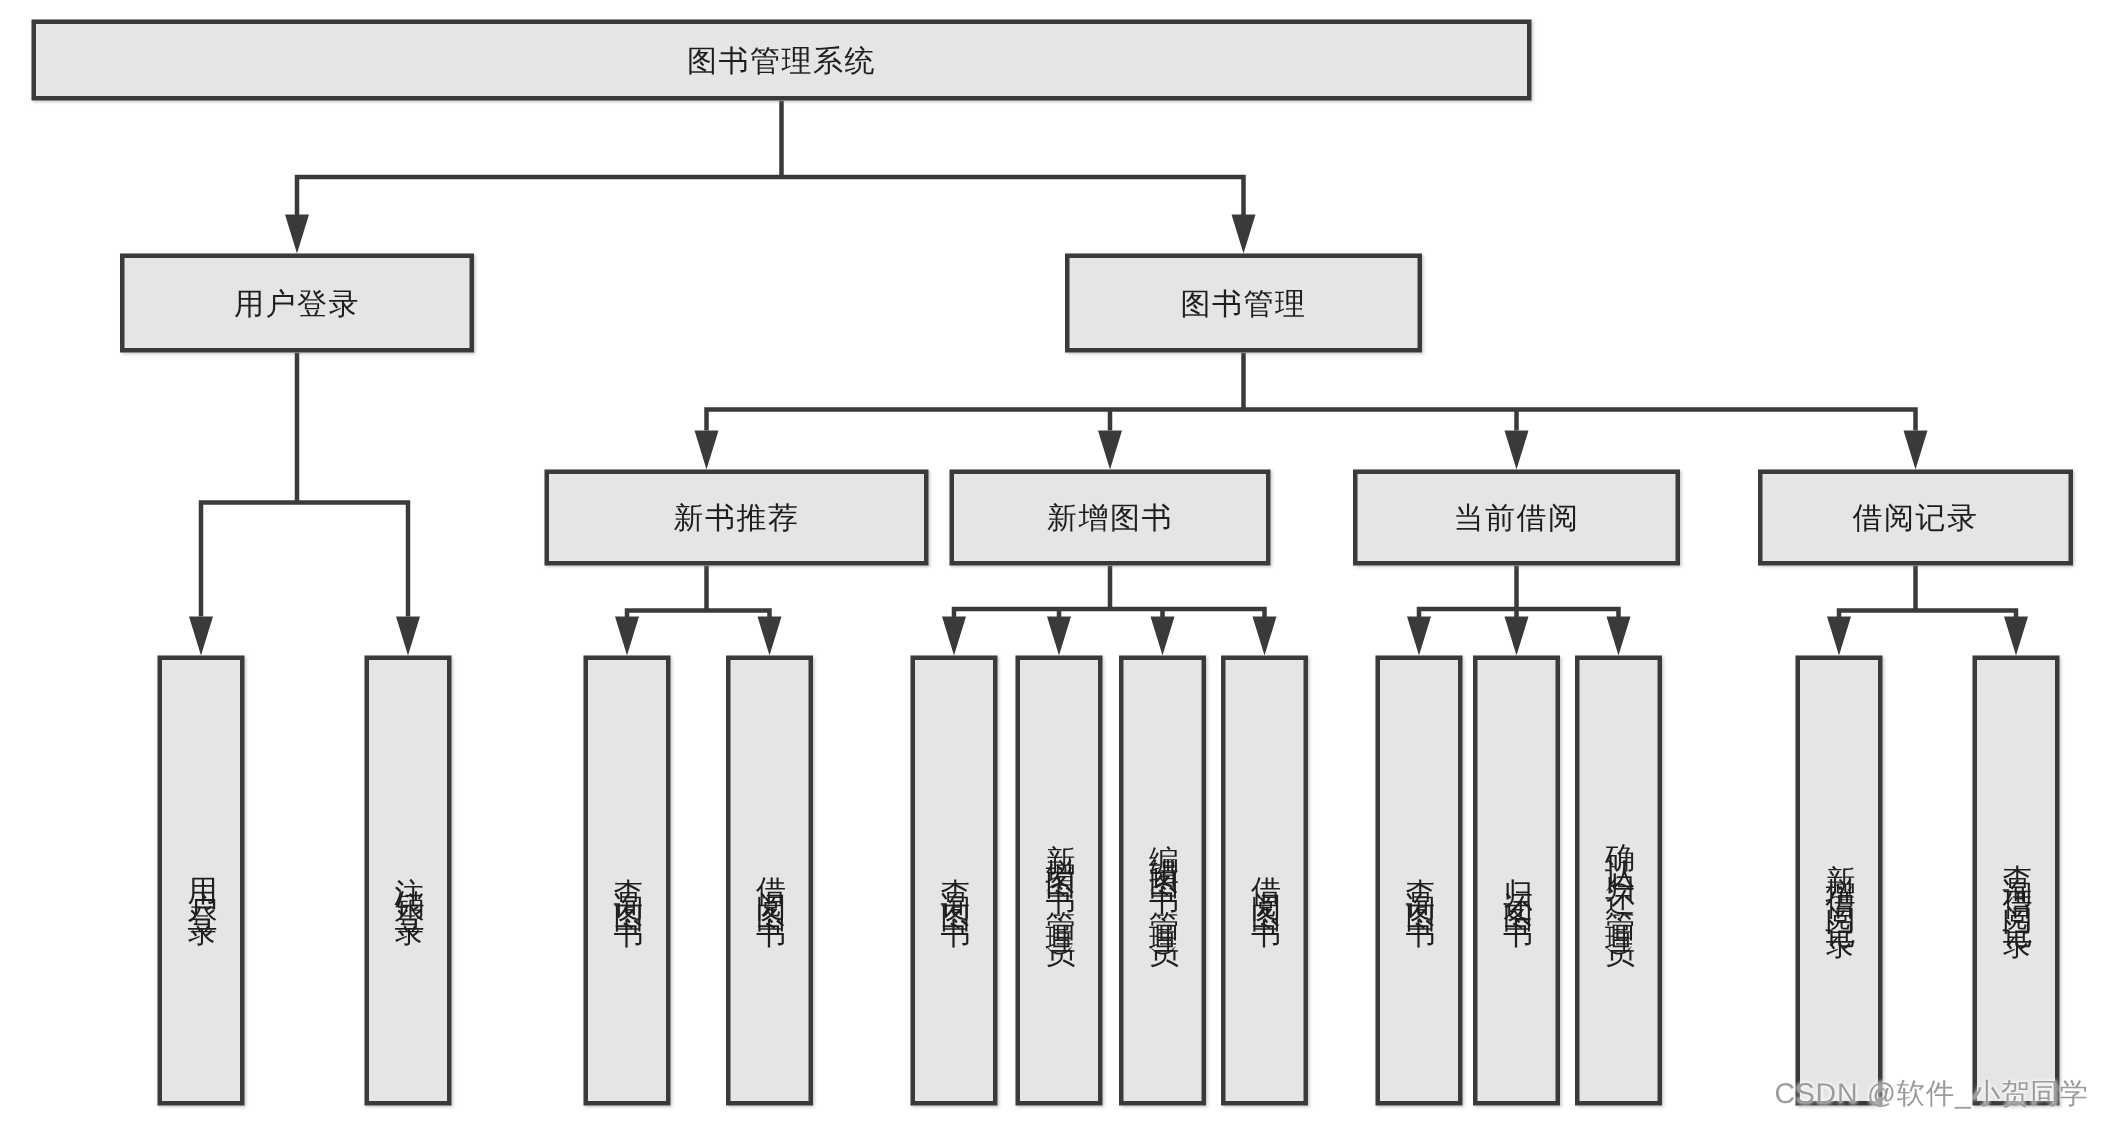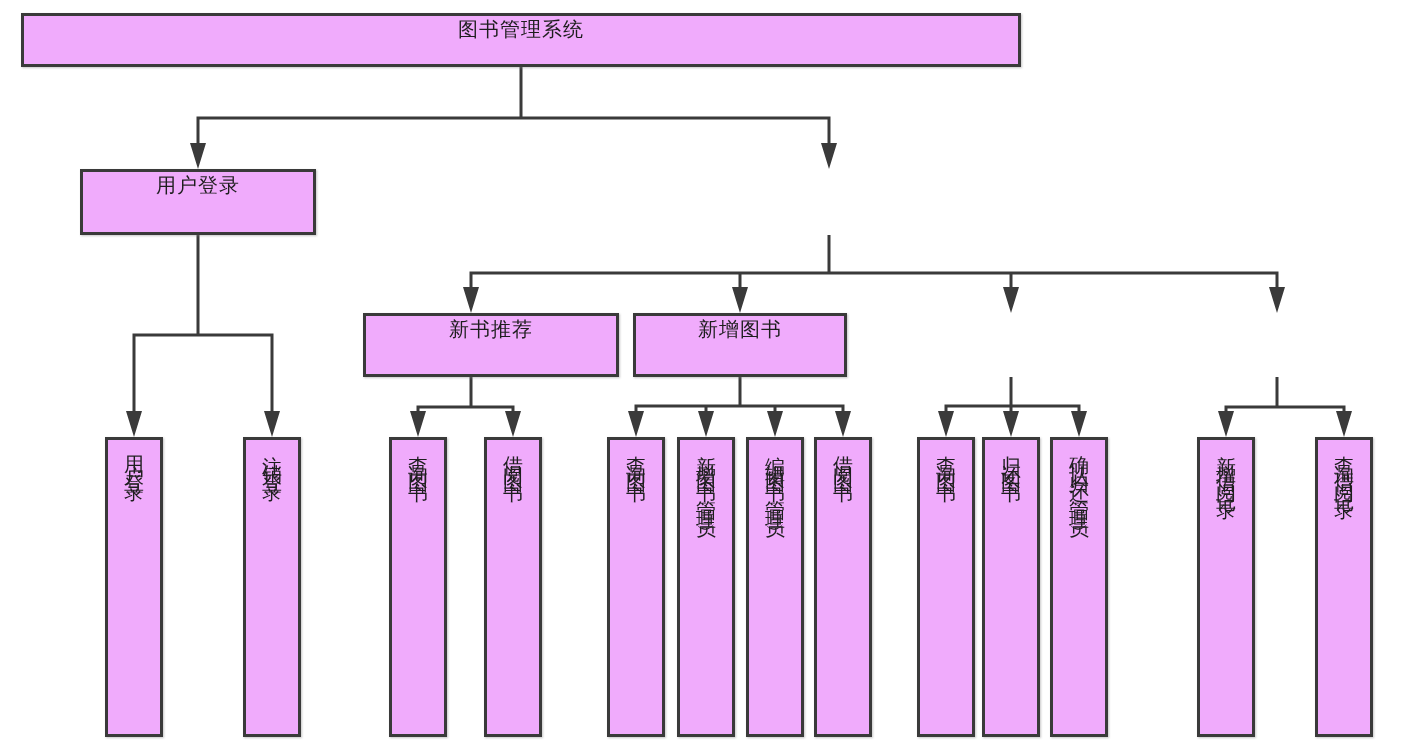--- a/index.html
+++ b/index.html
@@ -23,24 +23,24 @@
     stroke-width: 3;
     stroke-linejoin: miter;
   }
   .connectors .ca {
     fill: #3a3a3a;
     stroke: none;
   }
   .box {
     position: absolute;
     box-sizing: border-box;
-    background: #f0abfc;
+    background: #e5e5e5;
     border: 3px solid #3a3a3a;
     display: flex;
-    align-items: flex-start;
+    align-items: center;
     justify-content: center;
     box-shadow: 1px 1px 2px rgba(130,130,130,0.45);
   }
   .hlabel {
     font-size: 20px;
     color: #1e1e1e;
     letter-spacing: 1px;
     white-space: nowrap;
   }
   .vtext {
@@ -91,26 +91,35 @@
       M1226 437 L1218 411 L1234 411 Z  M1344 437 L1336 411 L1352 411 Z"></path>
   </svg>
 
   <div class="box" style="left:21px;top:13px;width:1000px;height:54px">
     <span class="hlabel">图书管理系统</span>
   </div>
 
   <div class="box" style="left:80px;top:169px;width:236px;height:66px">
     <span class="hlabel">用户登录</span>
   </div>
+  <div class="box" style="left:710px;top:169px;width:238px;height:66px">
+    <span class="hlabel">图书管理</span>
+  </div>
 
   <div class="box" style="left:363px;top:313px;width:256px;height:64px">
     <span class="hlabel">新书推荐</span>
   </div>
   <div class="box" style="left:633px;top:313px;width:214px;height:64px">
     <span class="hlabel">新增图书</span>
+  </div>
+  <div class="box" style="left:902px;top:313px;width:218px;height:64px">
+    <span class="hlabel">当前借阅</span>
+  </div>
+  <div class="box" style="left:1172px;top:313px;width:210px;height:64px">
+    <span class="hlabel">借阅记录</span>
   </div>
 
   <div class="box" style="left:105px;top:437px;width:58px;height:300px">
     <span class="vtext">用户登录</span>
   </div>
   <div class="box" style="left:243px;top:437px;width:58px;height:300px">
     <span class="vtext">注销登录</span>
   </div>
 
   <div class="box" style="left:389px;top:437px;width:58px;height:300px">
@@ -143,14 +152,15 @@
     <span class="vtext">确认归还（管理员）</span>
   </div>
 
   <div class="box" style="left:1197px;top:437px;width:58px;height:300px">
     <span class="vtext">新增借阅记录</span>
   </div>
   <div class="box" style="left:1315px;top:437px;width:58px;height:300px">
     <span class="vtext">查询借阅记录</span>
   </div>
 
+  <div class="watermark">CSDN @软件_小贺同学</div>
 
 </div>
 
 </body></html>

